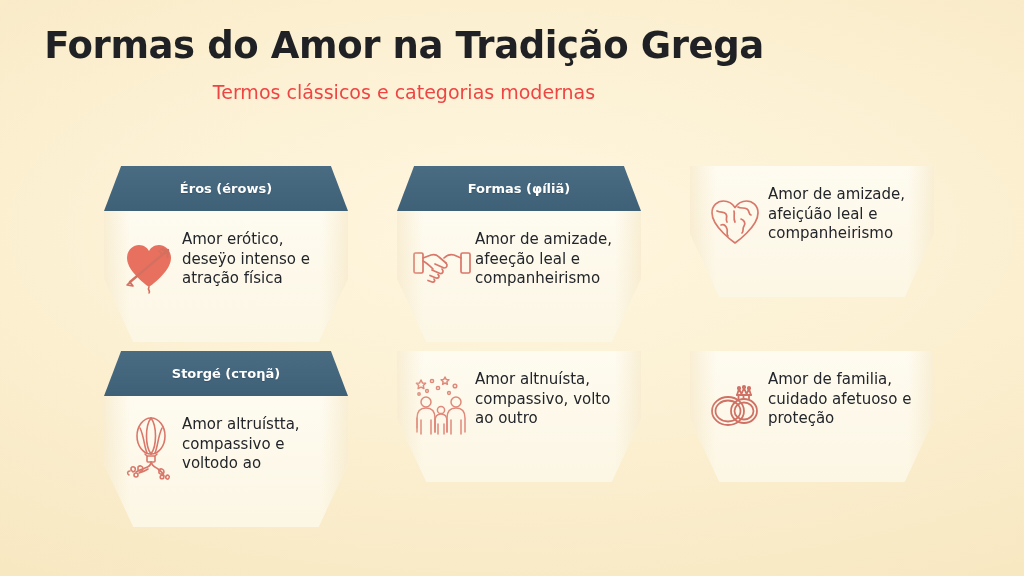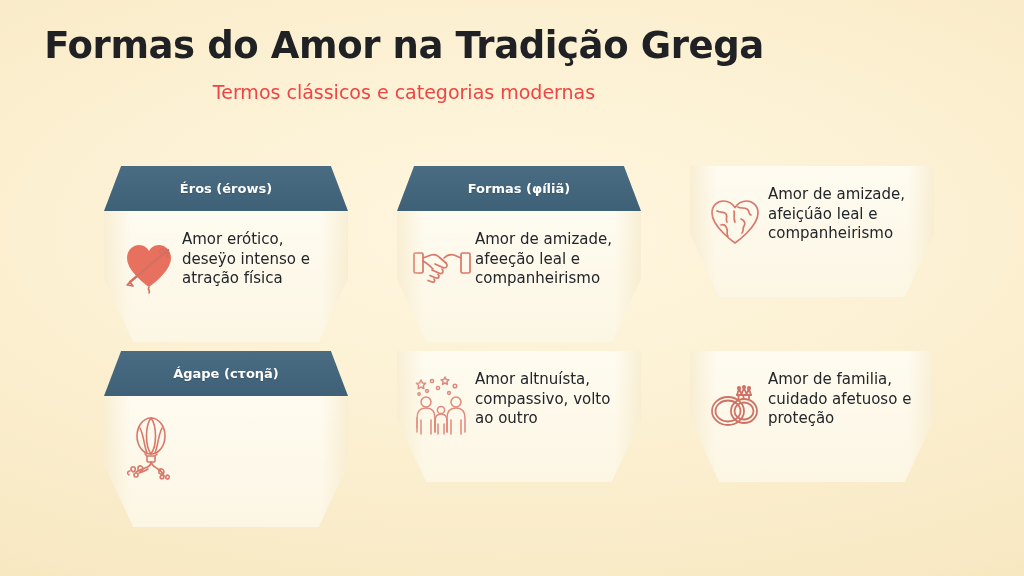--- a/index.html
+++ b/index.html
@@ -141,21 +141,21 @@
             <path d="M37 28 C40 29 42 32 40 35 C38 38 40 40 38 42"></path>
             <path d="M30 20 C31 24 29 27 31 31"></path>
           </svg>
         </span>
         <span class="card-desc">Amor de amizade, afeiçúão leal e companheirismo</span>
       </div>
     </div>
 
     <div class="card">
       <div class="card-head">
-        <span class="card-title">Ágape (cτoηã)</span>
+        <span class="card-title">Storgé (cτoηã)</span>
       </div>
       <div class="card-body">
         <span class="card-icon">
           <svg width="62" height="72" viewBox="0 0 62 72" fill="none" stroke="#D9776A" stroke-width="1.6" stroke-linecap="round" stroke-linejoin="round">
             <ellipse cx="33" cy="22" rx="14" ry="18"></ellipse>
             <path d="M33 4 C27 12 27 32 33 40"></path>
             <path d="M33 4 C39 12 39 32 33 40"></path>
             <path d="M22 14 C26 22 26 32 29 39"></path>
             <path d="M44 14 C40 22 40 32 37 39"></path>
             <rect x="29" y="42" width="8" height="6" rx="1"></rect>
@@ -165,20 +165,21 @@
             <path d="M20 53 C22 51 25 52 25 55 C25 57 22 58 20 56 Z"></path>
             <path d="M14 57 C12 55 13 52 16 53 C18 54 18 57 15 58 Z"></path>
             <path d="M11 61 C9 60 9 57 12 57"></path>
             <path d="M41 56 C43 54 46 55 46 58 C46 60 43 61 41 59 Z"></path>
             <path d="M48 62 C50 60 52 62 51 64 C50 66 47 65 48 62 Z"></path>
             <path d="M30 55 C27 57 24 58 21 59"></path>
             <circle cx="18" cy="61" r="2"></circle>
             <circle cx="44" cy="63" r="1.8"></circle>
           </svg>
         </span>
+        <span class="card-desc">Amor altruístta, compassivo e voltodo ao</span>
       </div>
     </div>
 
     <div class="card">
       <div class="card-body">
         <span class="card-icon">
           <svg width="62" height="66" viewBox="0 0 62 66" fill="none" stroke="#E0897A" stroke-width="1.5" stroke-linecap="round" stroke-linejoin="round">
 
             <path d="M10 8 l1.4 2.9 3.2.4 -2.3 2.2 .6 3.1 -2.9-1.5 -2.9 1.5 .6-3.1 -2.3-2.2 3.2-.4z"></path>
             <path d="M34 5 l1.2 2.4 2.7.4 -2 1.9 .5 2.6 -2.4-1.3 -2.4 1.3 .5-2.6 -2-1.9 2.7-.4z"></path>

